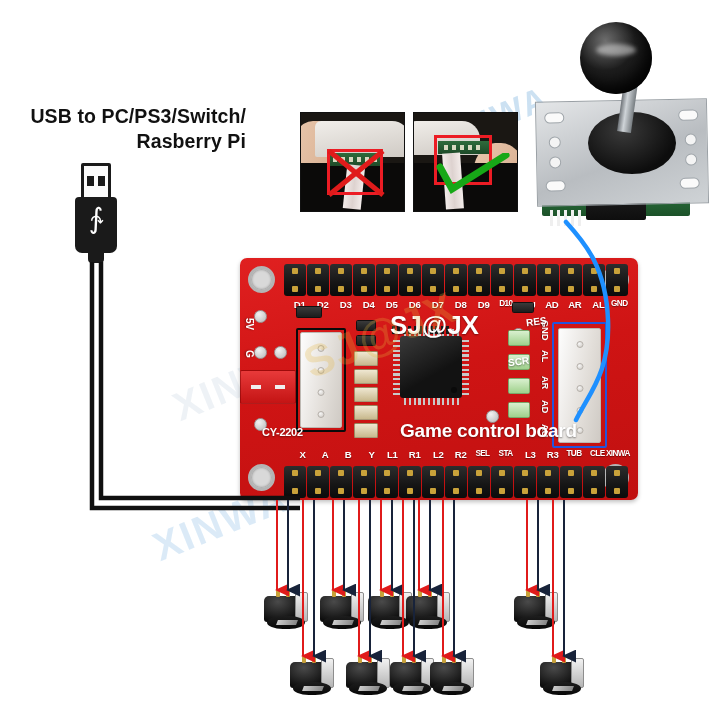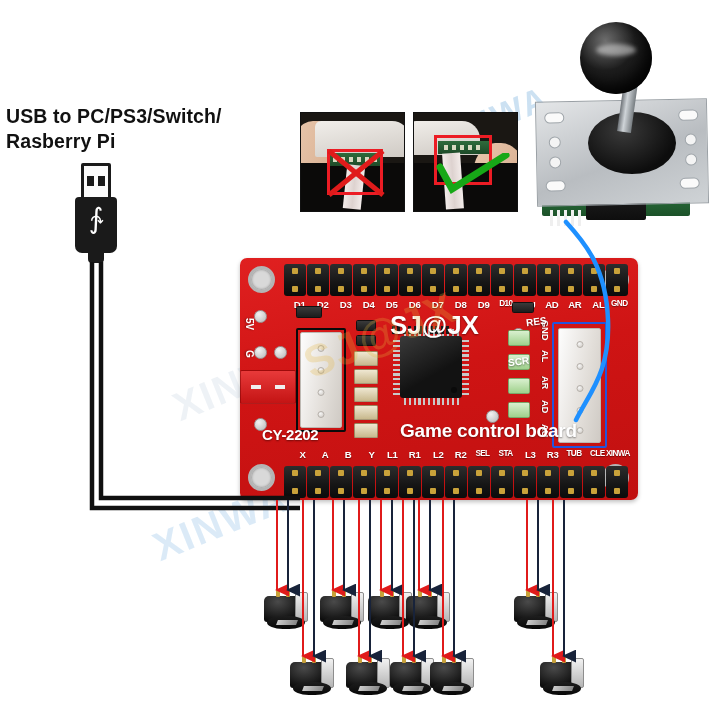--- a/index.html
+++ b/index.html
@@ -30,21 +30,21 @@
     user-select: none;
   }
   .wm1 { left: 150px; top: 500px; font-size: 40px; transform: rotate(-22deg); }
   .wm2 { left: 170px; top: 360px; font-size: 40px; transform: rotate(-22deg); color:#e9eef3; }
   .wm3 { left: 430px; top: 100px; font-size: 34px; transform: rotate(-22deg); color:#bcd8ee;}
   .wm4 { left: 300px; top: 310px; font-size: 44px; transform: rotate(-22deg); color: rgba(230,180,60,.35); }
 
   
   #usb-label {
     position: absolute; left: 6px; top: 104px;
-    width: 240px; text-align: left;
+    width: 240px; text-align: right;
     font-size: 19.5px; font-weight: 700; color: #111;
     line-height: 1.26; letter-spacing: .1px;
   }
 
   
   #usb-plug { position: absolute; left: 75px; top: 163px; width: 42px; height: 105px; }
   .usb-metal {
     position: absolute; left: 6px; top: 0; width: 30px; height: 38px;
     background: #fbfbfb; border: 3.5px solid #1a1a1a; border-radius: 2px;
   }
@@ -116,21 +116,21 @@
     font-size: 9.6px; font-weight: 700; color: #ffffff;
     text-shadow: 0 1px 1px rgba(0,0,0,.45);
     letter-spacing: -.3px;
   }
   .pin-label.small { font-size: 8.2px; letter-spacing: -.6px; }
 
   
   .silk { position: absolute; color:#fff; font-weight: 700; text-shadow: 0 1px 2px rgba(0,0,0,.45); }
   #silk-logo { left: 150px; top: 52px; font-size: 26px; letter-spacing: 0px; }
   #silk-title { left: 160px; top: 162px; font-size: 19px; letter-spacing: -.2px; }
-  #silk-model { left: 22px;  top: 168px; font-size: 15px; letter-spacing: -.3px; }
+  #silk-model { left: 22px;  top: 168px; font-size: 11px; letter-spacing: -.3px; }
   #silk-res   { left: 286px; top: 58px;  font-size: 10px; transform: rotate(-7deg); }
   #silk-scr   { left: 268px; top: 98px;  font-size: 10px; transform: rotate(-7deg); }
   #silk-5v    { left: 4px;   top: 60px;  font-size: 10px; writing-mode: vertical-rl; }
   #silk-g     { left: 4px;   top: 92px;  font-size: 10px; writing-mode: vertical-rl; }
 
   .right-label {
     position: absolute; font-size: 9.4px; font-weight: 700; color: #fff;
     writing-mode: vertical-rl; text-orientation: mixed;
     text-shadow: 0 1px 1px rgba(0,0,0,.5); letter-spacing: -.2px;
   }

